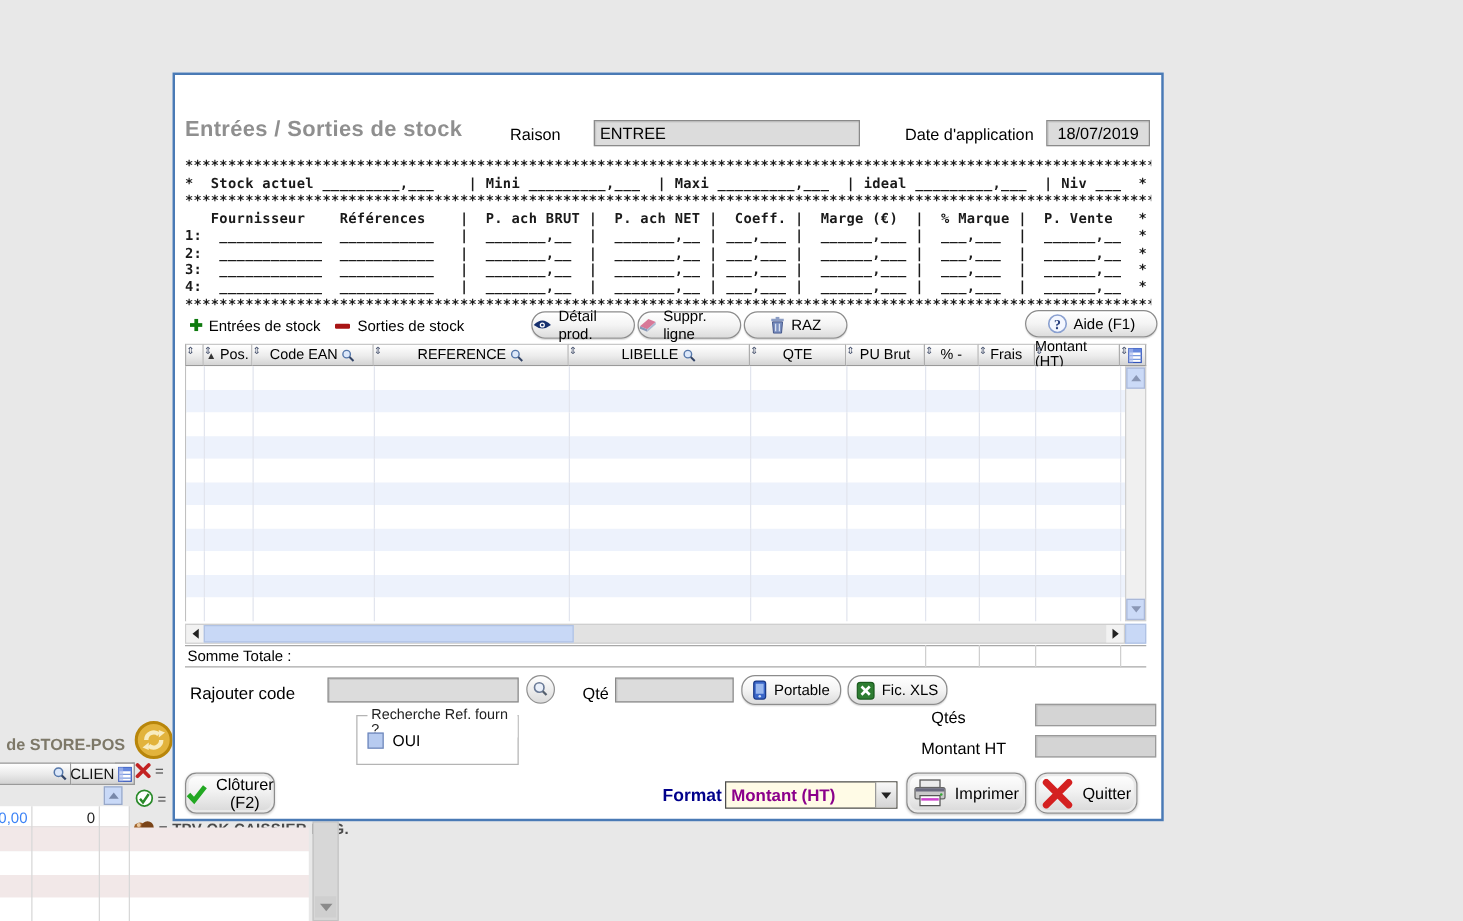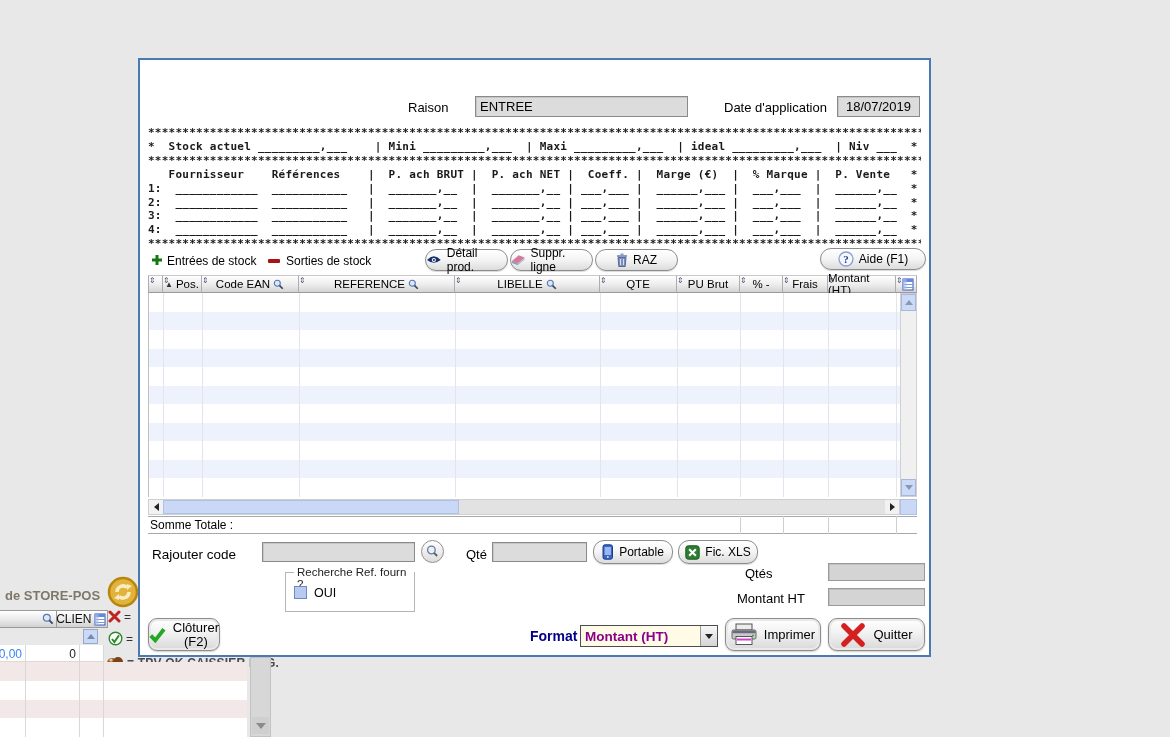--- a/index.html
+++ b/index.html
@@ -164,20 +164,21 @@
   <div class="abs" style="left:250px; top:657px; width:21px; height:80px; background:#d7d7d7; border:1px solid #c2c2c2;">
     <div class="abs" style="left:1px; top:59px; width:17px; height:17px; background:#cfcfcf; display:flex; align-items:center; justify-content:center;">
       <div class="tri-dn-g"></div>
     </div>
   </div>
 </div>
 
 <div class="dialog">
 
 
+  <div class="page-title">Entrées / Sorties de stock</div>
   <span class="abs lbl" style="left:268px; top:40px;">Raison</span>
   <div class="abs sunken" style="left:335px; top:36px; width:213px; height:21px;">
     <span>ENTREE</span>
   </div>
   <span class="abs lbl" style="left:552px; top:40px;margin-left:32px;">Date d'application</span>
   <div class="abs sunken" style="left:697px; top:36px; width:83px; height:21px; justify-content:center; padding-left:0;">
     <span>18/07/2019</span>
   </div>
 
   <pre class="mono">********************************************************************************************************************
@@ -529,19 +530,19 @@
     <svg width="26" height="23" viewBox="0 0 26 23">
       <rect x="5" y="1" width="16" height="6" fill="#ececec" stroke="#555"></rect>
       <rect x="1" y="7" width="24" height="9" rx="1.5" fill="#c9c9c9" stroke="#666"></rect>
       <rect x="1.6" y="7.6" width="22.8" height="2.6" fill="#6a6a7e"></rect>
       <rect x="5" y="13.5" width="16" height="8" fill="#fff" stroke="#555"></rect>
       <rect x="6" y="15.5" width="14" height="2" fill="#cc44cc"></rect>
       <circle cx="22" cy="12.5" r="1" fill="#33aa33"></circle>
     </svg>
     <span>Imprimer</span>
   </div>
-  <div class="bigbtn" style="left:688px; top:558px; width:97px;">
+  <div class="bigbtn" style="left:688px; top:558px; width:82px;border-radius:10px;">
     <svg width="26" height="24" viewBox="0 0 26 24">
       <path d="M4 3 L22 21 M22 3 L4 21" stroke="#d42020" stroke-width="5.5" stroke-linecap="round"></path>
     </svg>
     <span>Quitter</span>
   </div>
 </div>
 
 </body></html>

